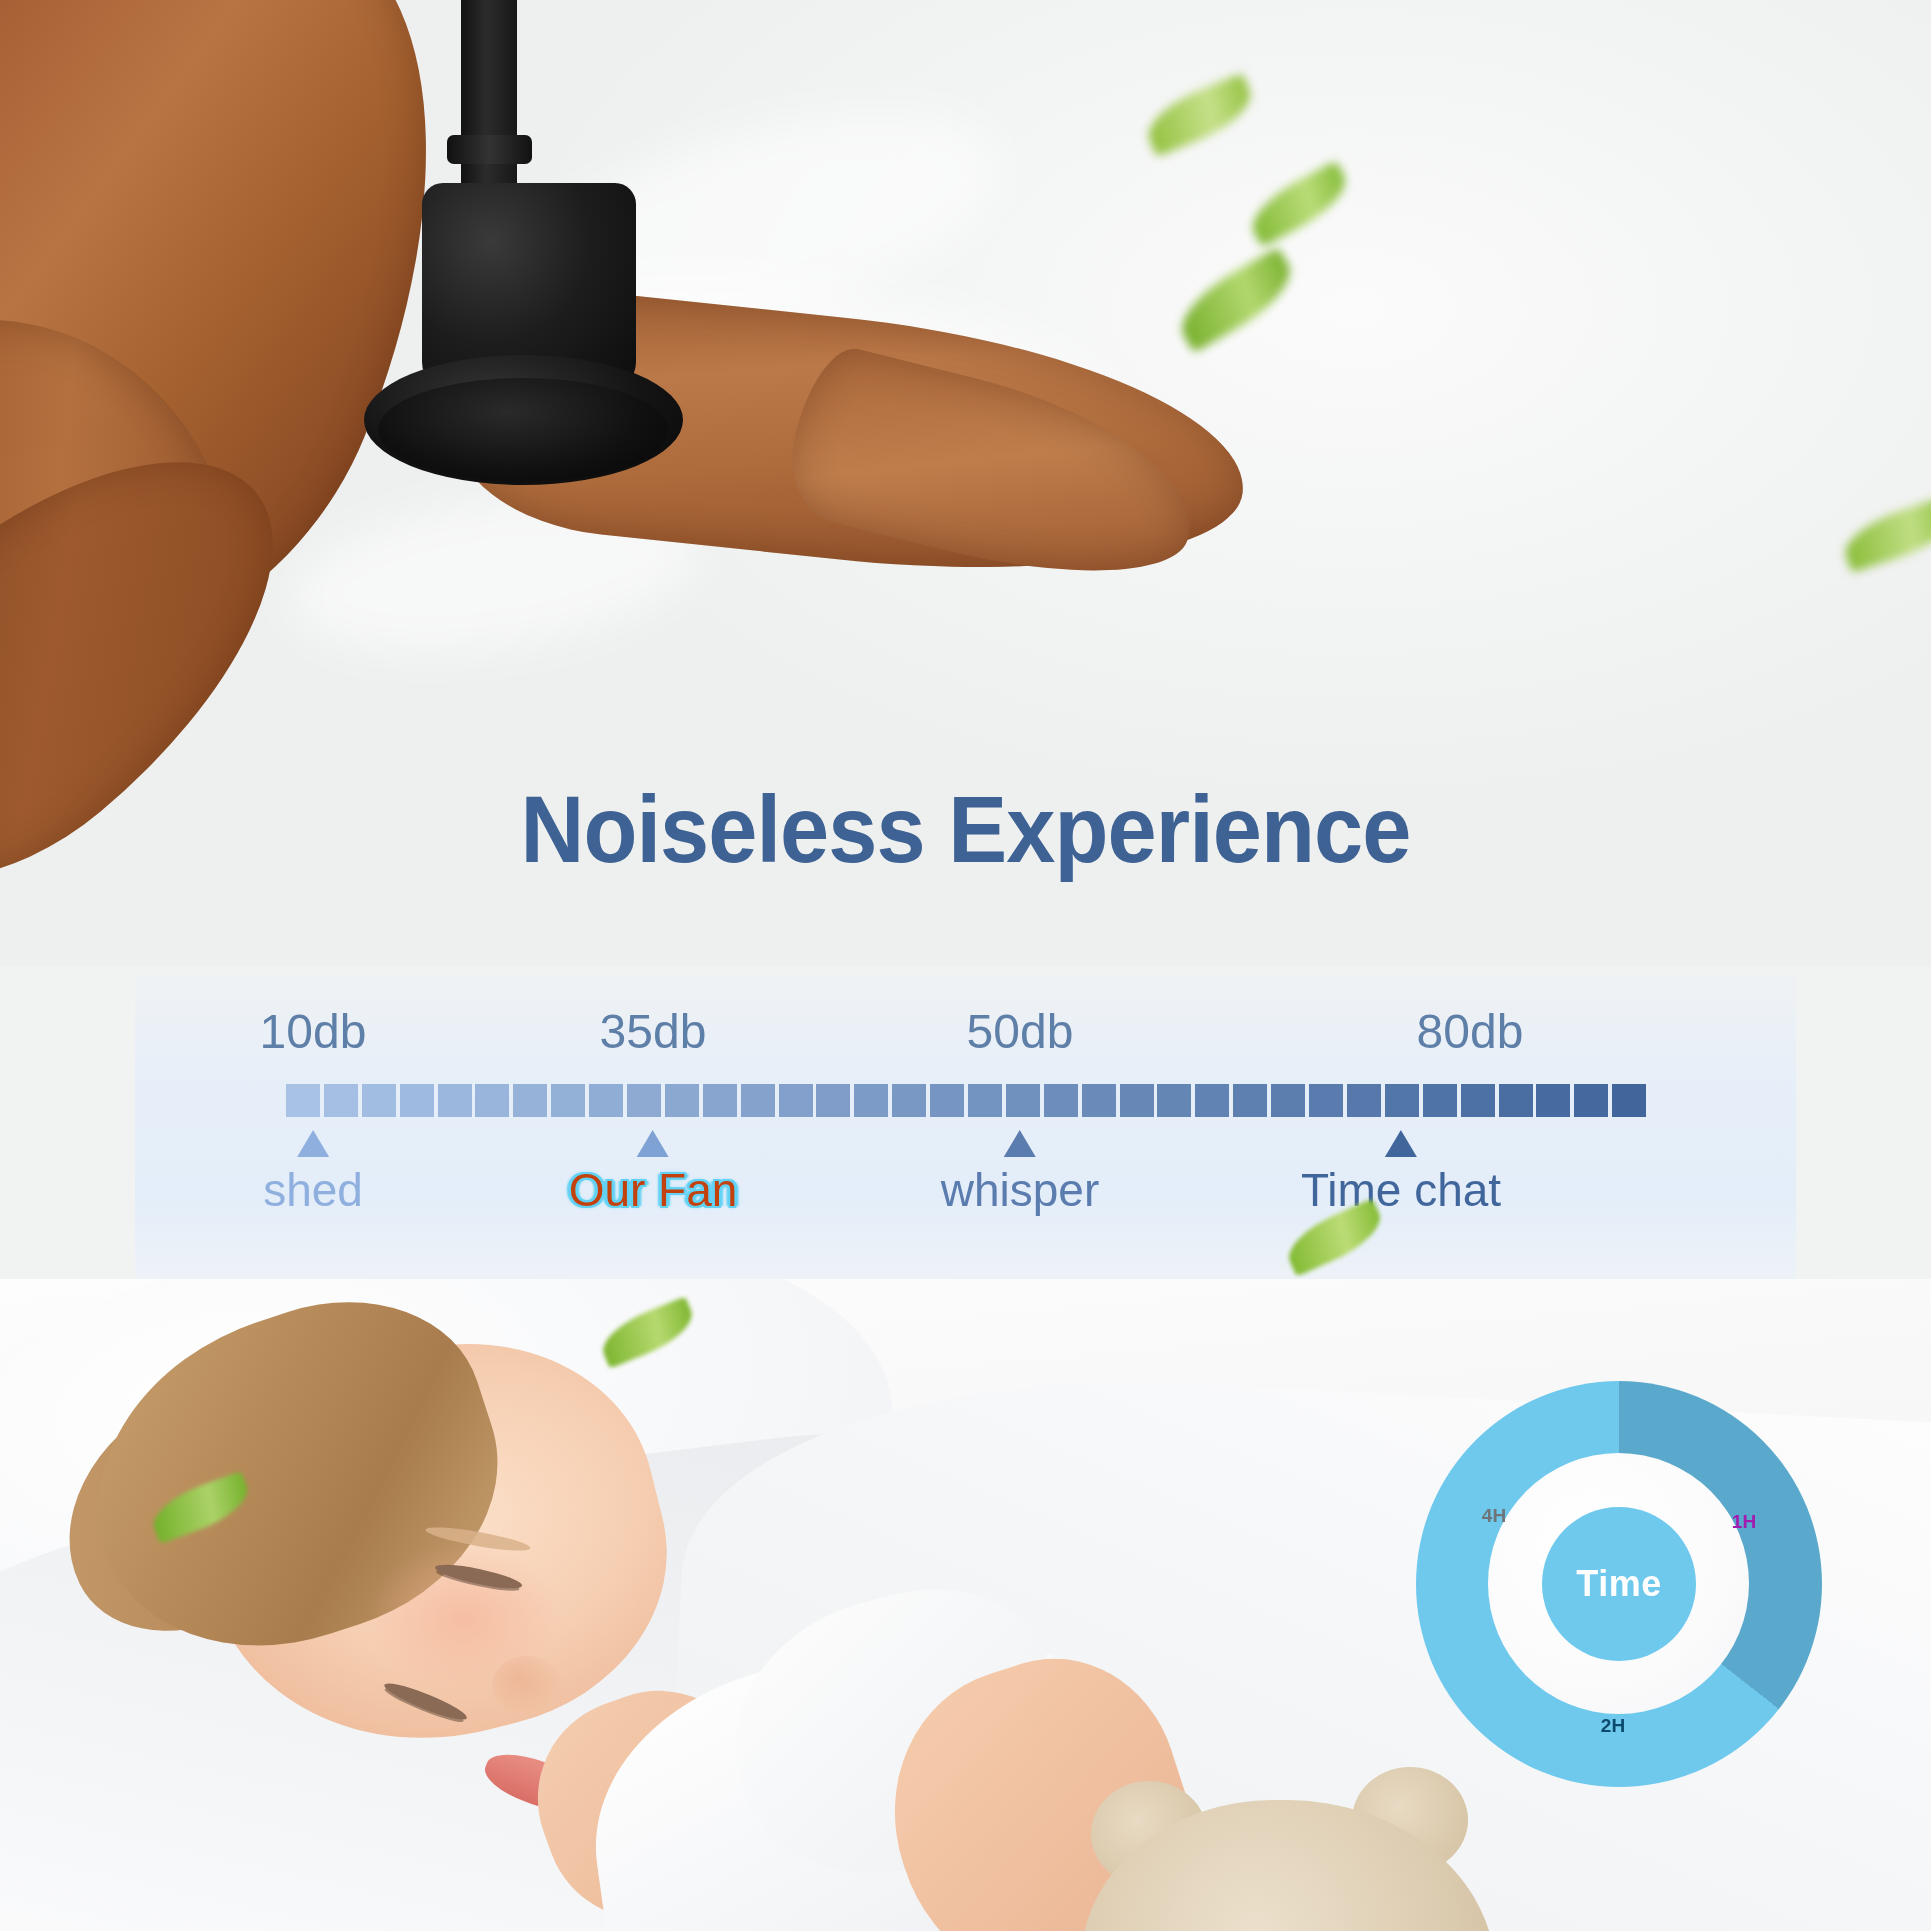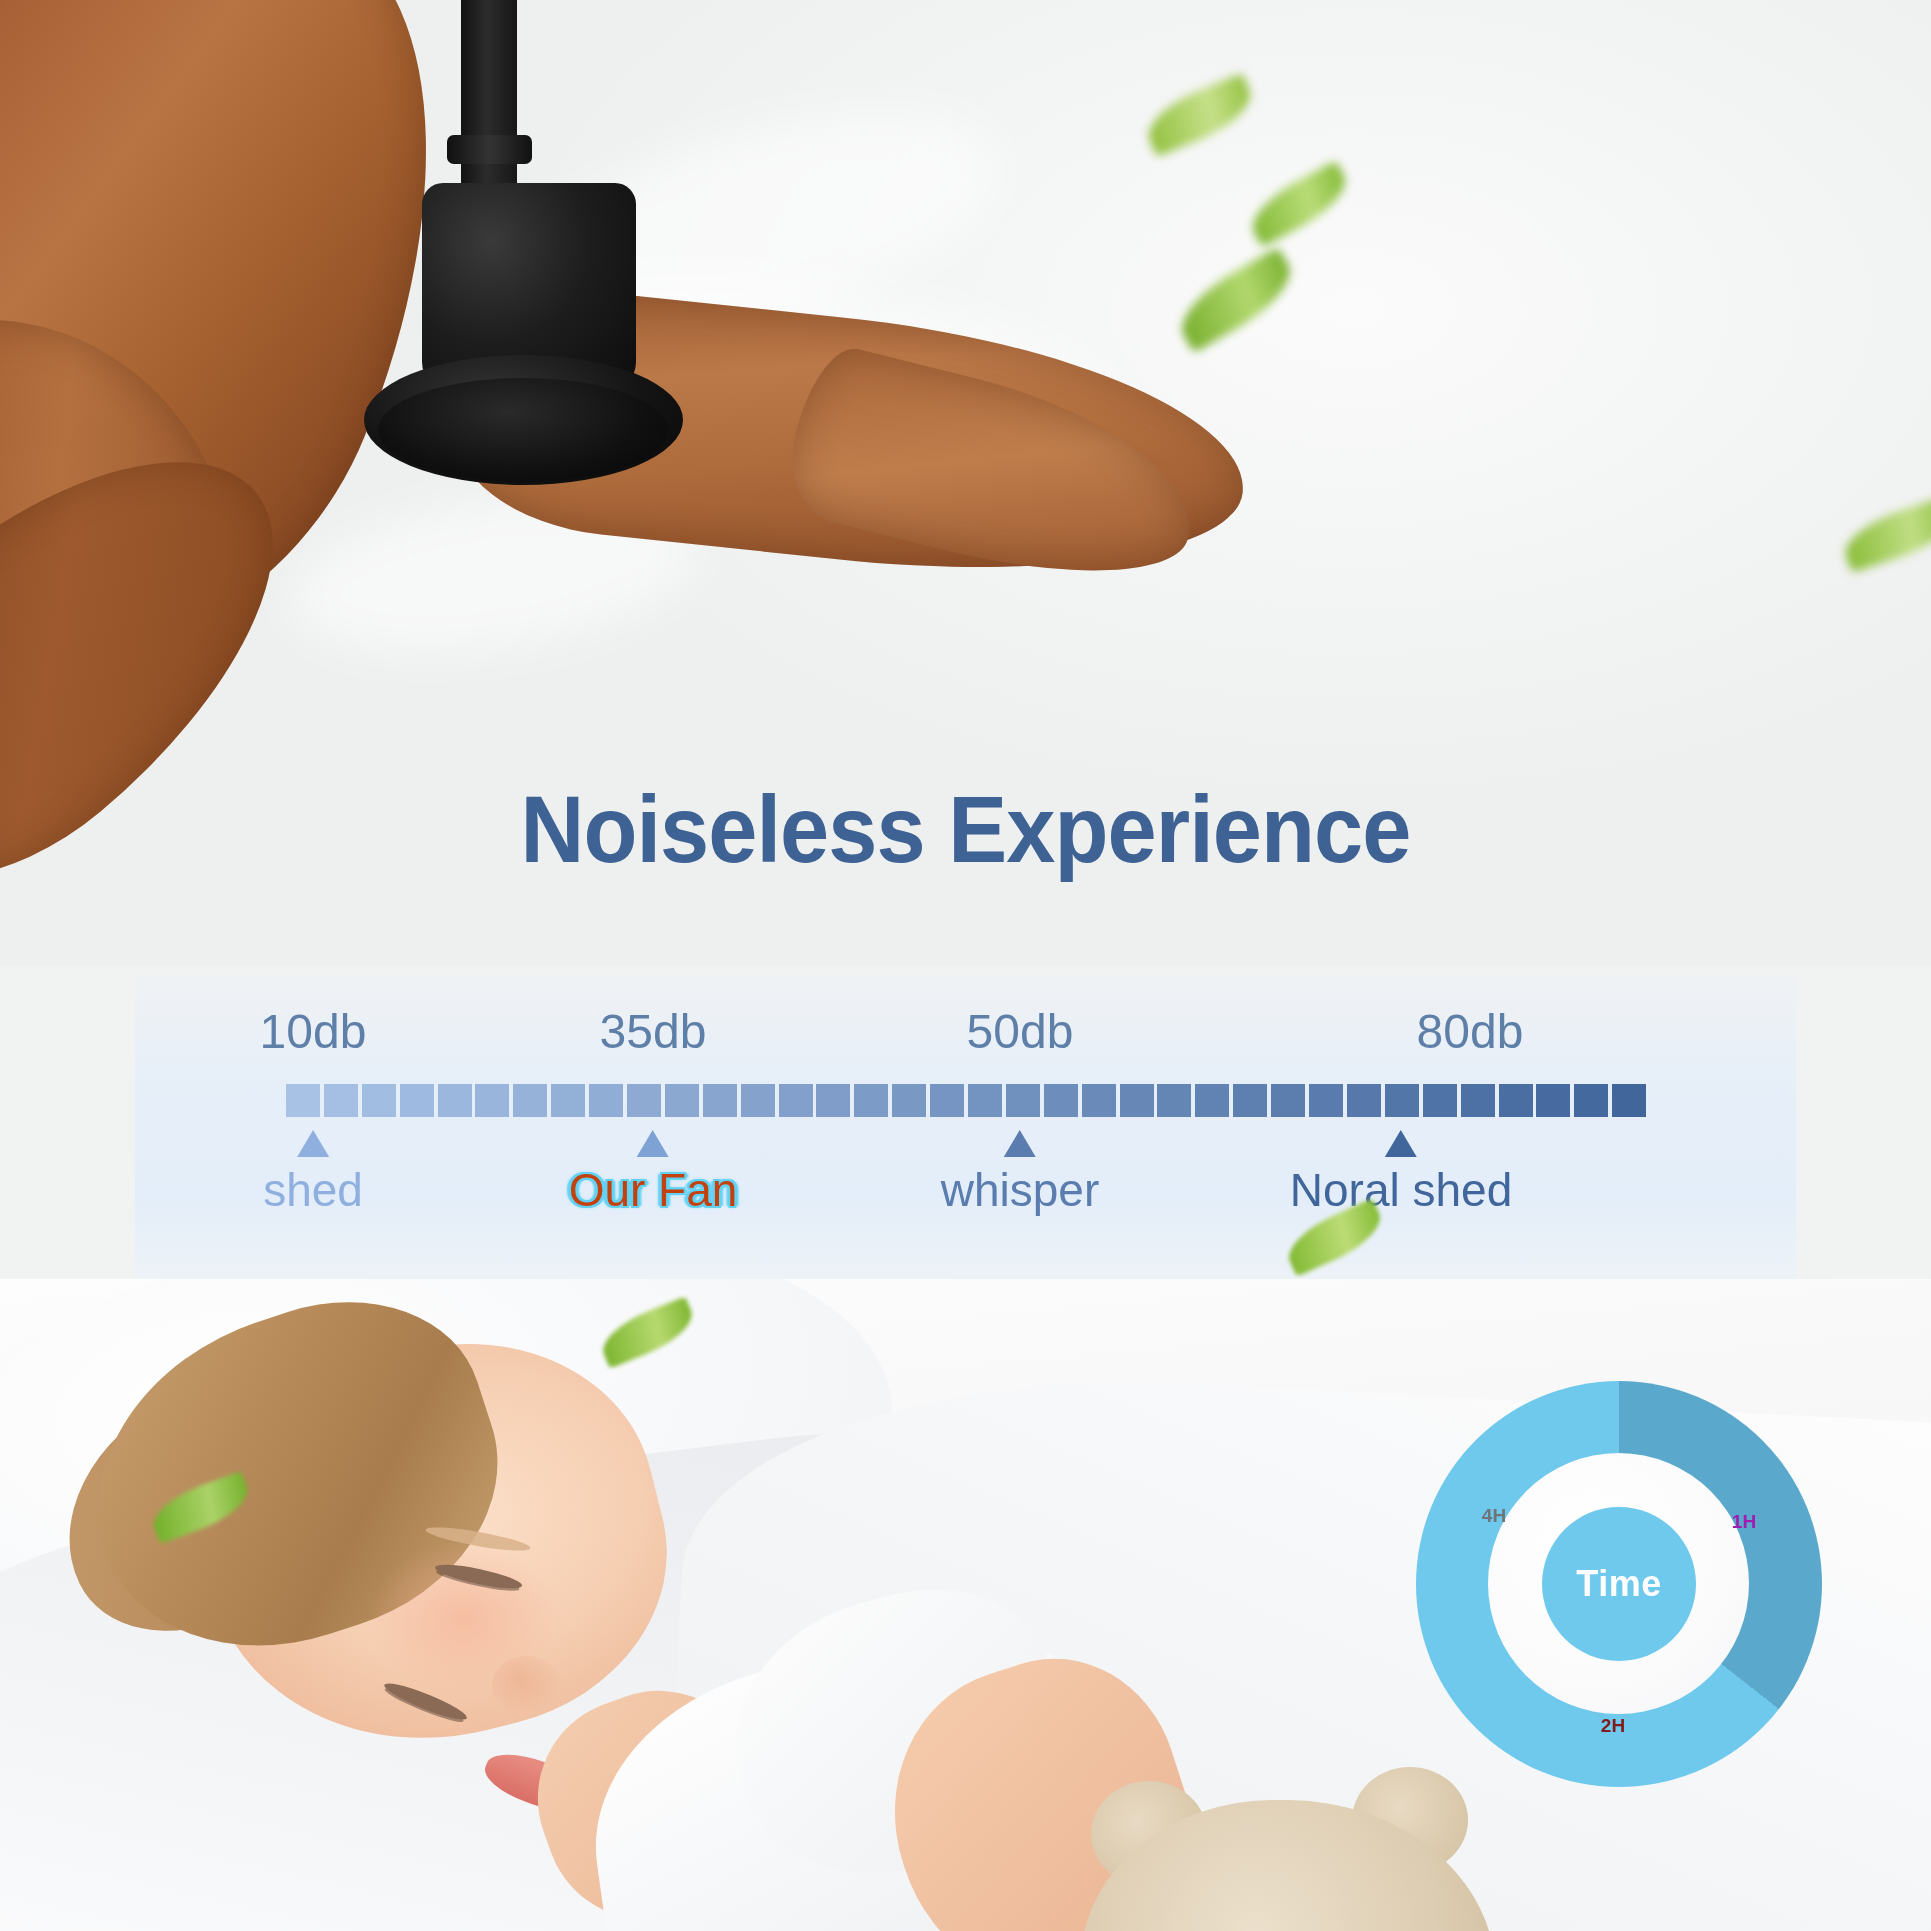--- a/index.html
+++ b/index.html
@@ -245,21 +245,21 @@
         <div class="marker" style="left: 653px; top: 1130px;">
           <div class="tri" style="border-bottom: 27px solid rgb(127, 162, 212);"></div>
           <div class="mk-label mk-highlight">Our Fan</div>
         </div>
         <div class="marker" style="left: 1020px; top: 1130px;">
           <div class="tri" style="border-bottom: 27px solid rgb(90, 124, 174);"></div>
           <div class="mk-label" style="color: rgb(90, 124, 174);">whisper</div>
         </div>
         <div class="marker" style="left: 1401px; top: 1130px;">
           <div class="tri" style="border-bottom: 27px solid rgb(65, 102, 156);"></div>
-          <div class="mk-label" style="color: rgb(65, 102, 156);">Noral shed</div>
+          <div class="mk-label" style="color: rgb(65, 102, 156);">Time chat</div>
         </div>
       </div>
   </div>
 
   <div class="photo-bot">
     <div class="pillow"></div>
     <div class="sheet-fold"></div>
     <div class="sheet-fold2"></div>
     <div class="hair2"></div>
     <div class="head"></div>
@@ -280,21 +280,21 @@
   </div>
 
   <div class="donut-wrap">
     <div class="donut" id="donut-ring" style="background: conic-gradient(rgb(90, 169, 204) 0deg, rgb(90, 169, 204) 128deg, rgb(110, 201, 237) 128deg, rgb(110, 201, 237) 237deg, rgb(110, 201, 237) 237deg, rgb(110, 201, 237) 360deg);"></div>
     <div class="donut-hole"></div>
     <div class="donut-center">
       <span>Time</span>
     </div>
     <div id="ring-labels">
         <div class="ring-label" style="color: #a21caf; left: 328px; top: 141px;">1H</div>
-        <div class="ring-label" style="color: #7f1d1d; left: 197px; top: 345px;">2H</div>
+        <div class="ring-label" style="color: #0c4a6e; left: 197px; top: 345px;">2H</div>
         <div class="ring-label" style="color: rgb(110, 117, 121); left: 78px; top: 135px;">4H</div>
       </div>
   </div>
 
   <div id="leaves">
       <div class="leaf blur" style="left: 1144px; top: 92px; width: 111px; height: 46px; transform: rotate(-22deg); background: linear-gradient(100deg, rgb(143, 191, 58) 0%, rgb(198, 224, 138) 60%, rgb(143, 191, 58) 100%);"></div>
       <div class="leaf blur" style="left: 1246px; top: 183px; width: 106px; height: 42px; transform: rotate(-28deg); background: linear-gradient(100deg, rgb(127, 184, 50) 0%, rgb(185, 220, 120) 60%, rgb(127, 184, 50) 100%);"></div>
       <div class="leaf blur" style="left: 1173px; top: 275px; width: 126px; height: 50px; transform: rotate(-30deg); background: linear-gradient(100deg, rgb(116, 173, 42) 0%, rgb(178, 216, 110) 60%, rgb(116, 173, 42) 100%);"></div>
       <div class="leaf blur" style="left: 1842px; top: 512px; width: 116px; height: 44px; transform: rotate(-18deg); background: linear-gradient(100deg, rgb(134, 187, 52) 0%, rgb(192, 222, 132) 60%, rgb(134, 187, 52) 100%);"></div>
       <div class="leaf blur2" style="left: 1284px; top: 1217px; width: 101px; height: 41px; transform: rotate(-24deg); background: linear-gradient(100deg, rgb(126, 184, 46) 0%, rgb(188, 220, 118) 60%, rgb(126, 184, 46) 100%);"></div>

